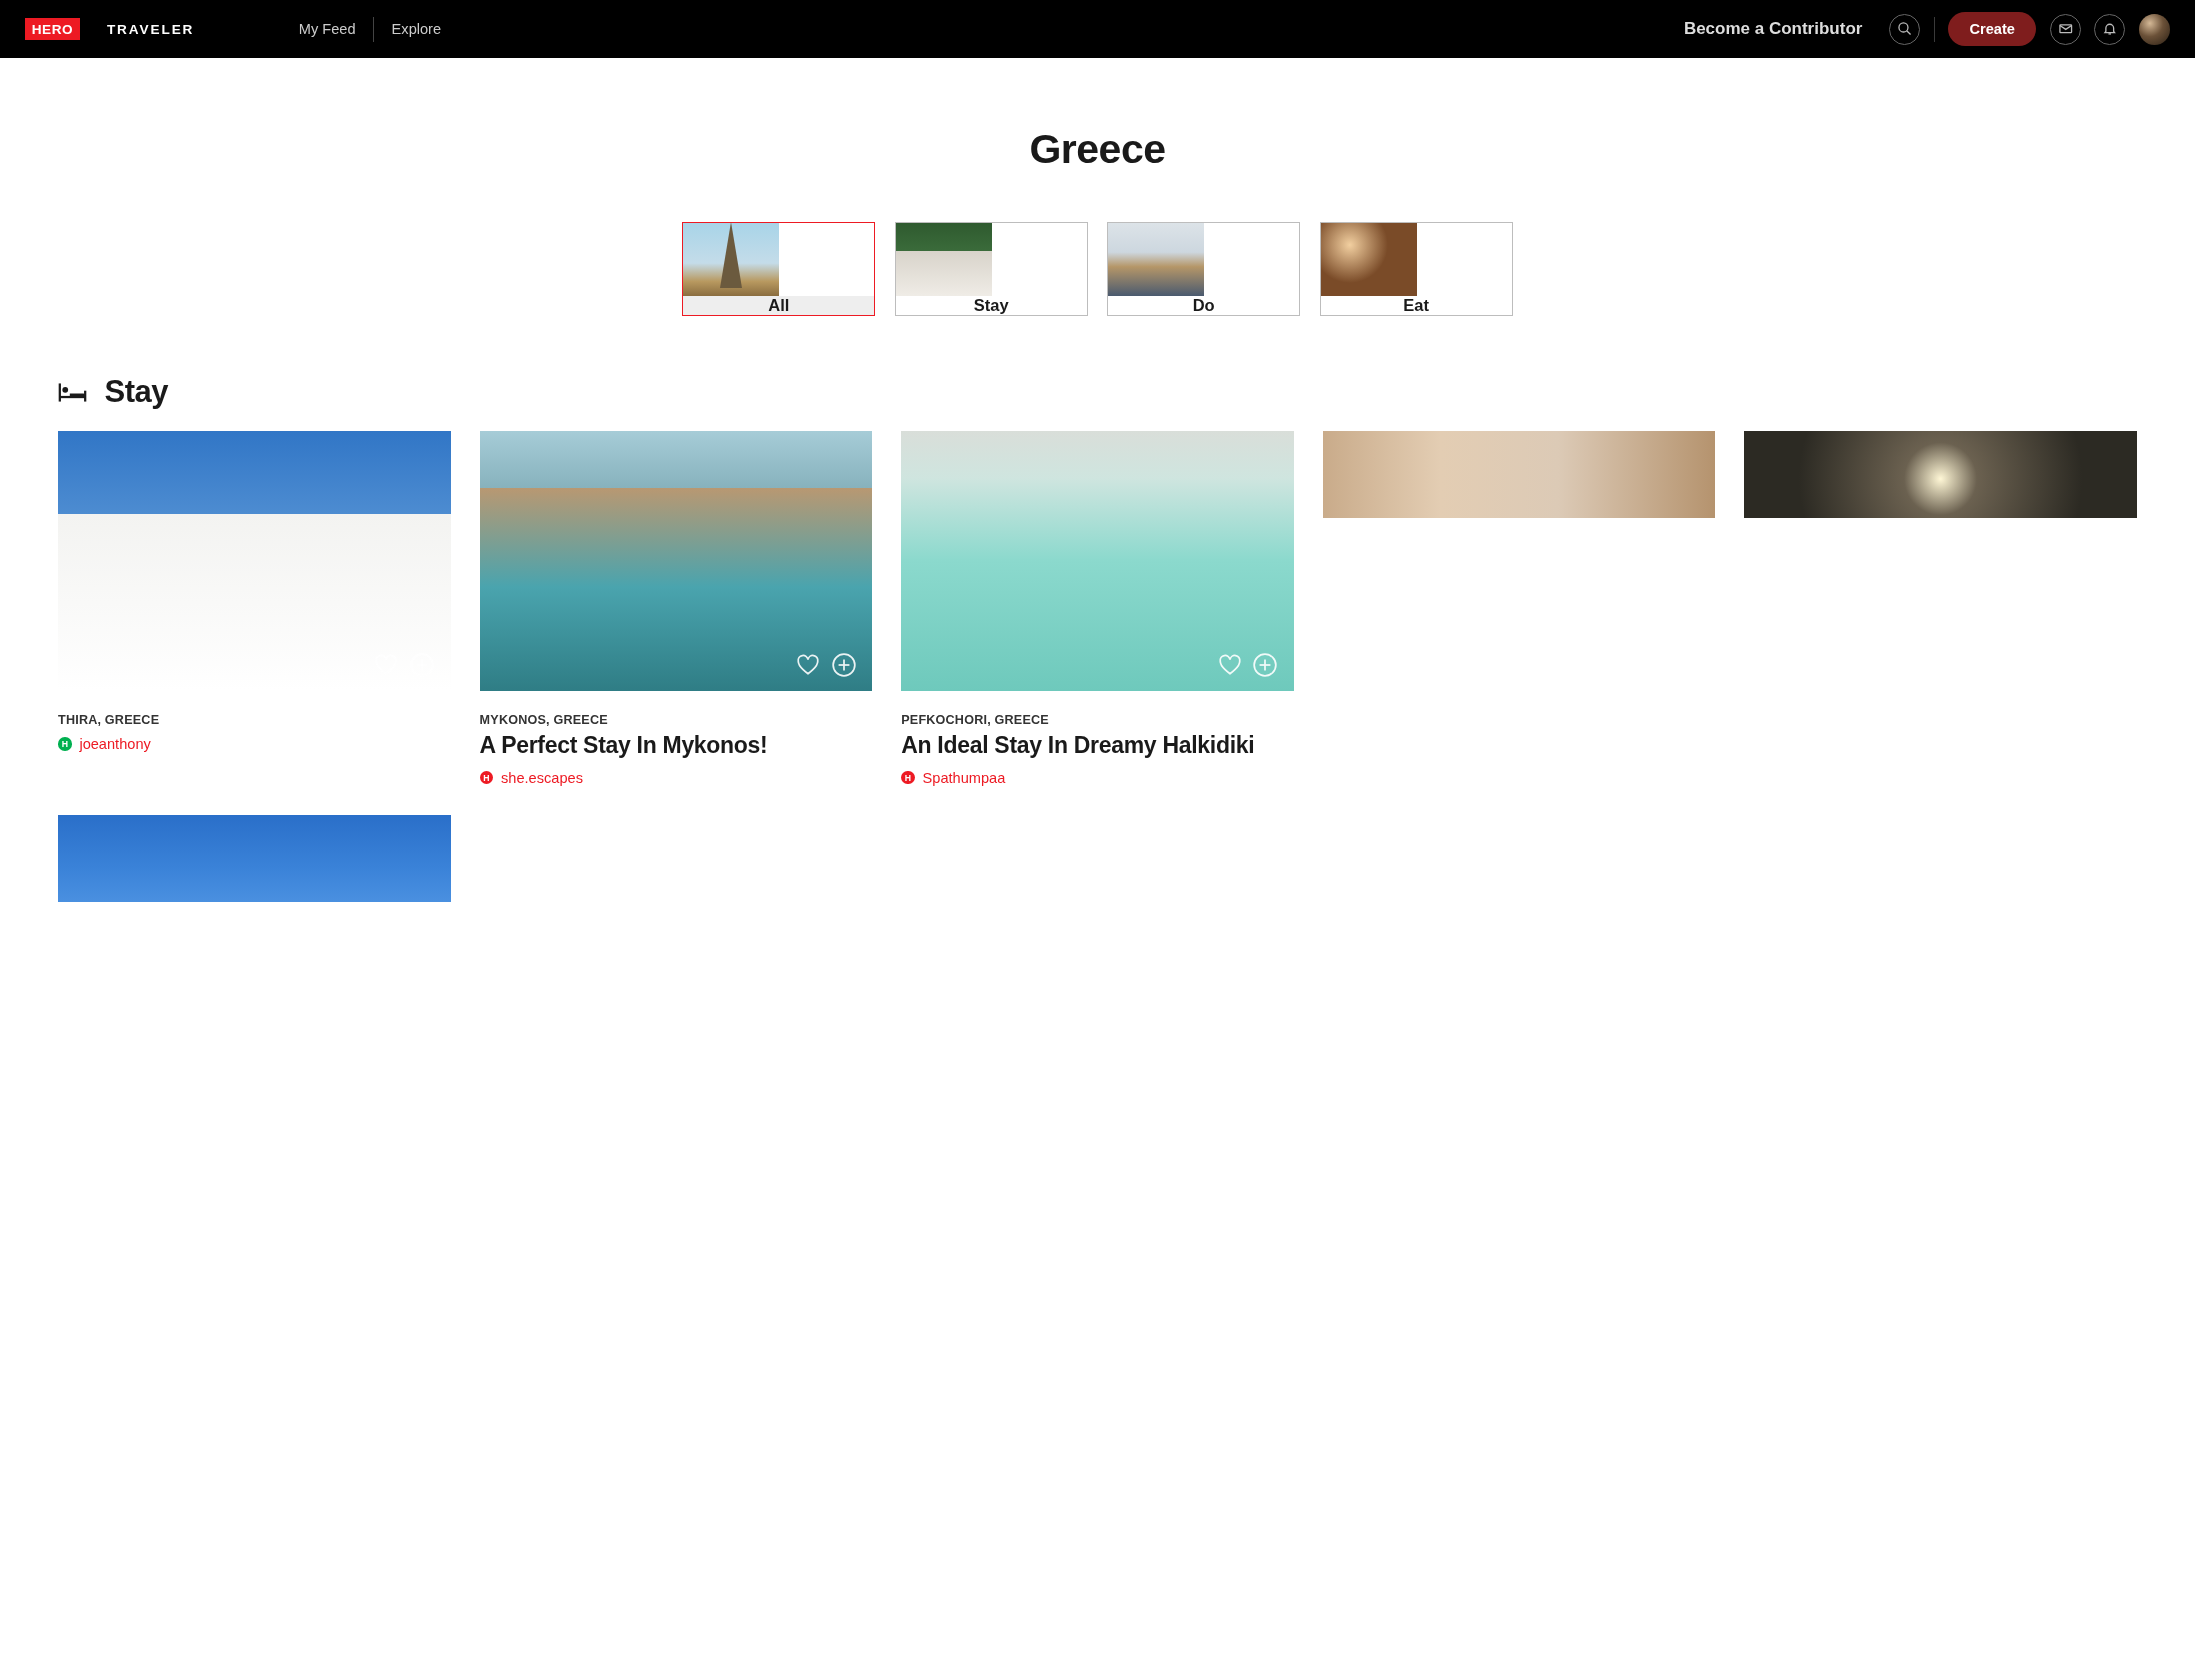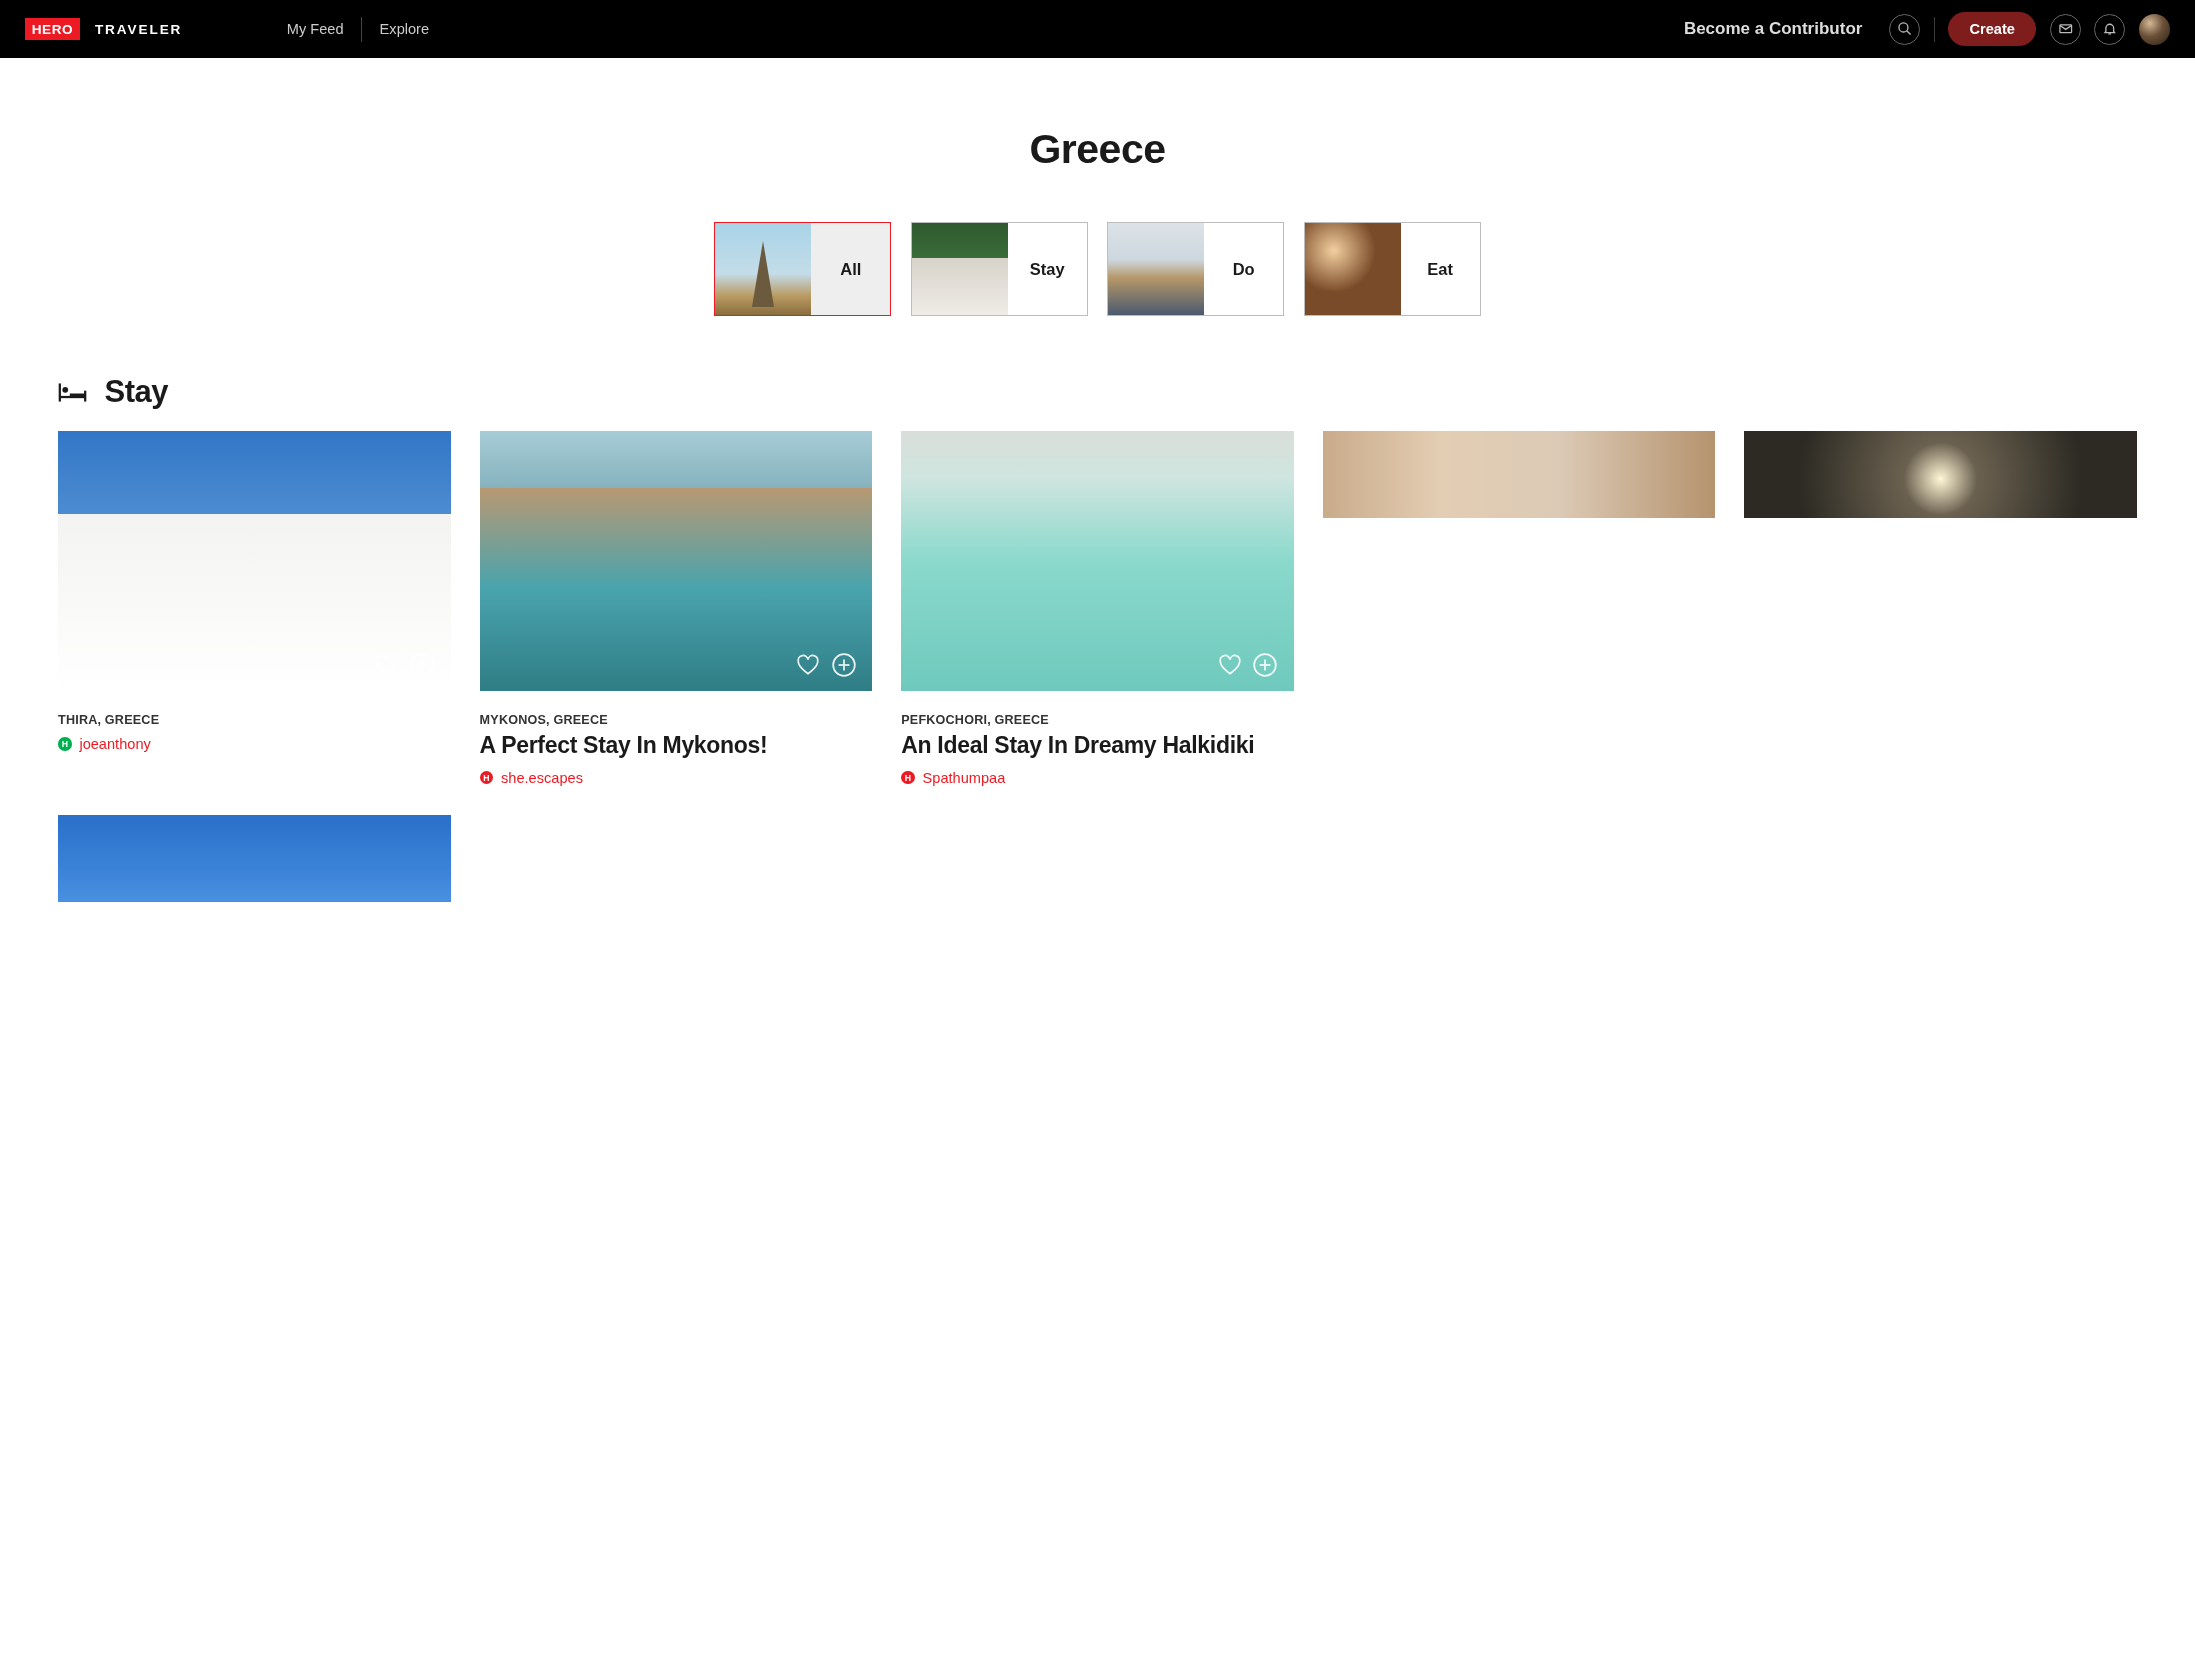--- a/index.html
+++ b/index.html
@@ -1,39 +1,39 @@
 <!DOCTYPE html>
 <html><head>
 <meta charset="utf-8">
 <style>
 * { margin: 0; padding: 0; box-sizing: border-box; }
 body { font-family: -apple-system, BlinkMacSystemFont, "Segoe UI", Helvetica, Arial, sans-serif; color: #1a1a1a; background: #fff; }
 
 
 .header { background: #000; height: 58px; display: flex; align-items: center; padding: 0 25px; }
-.logo { display: flex; align-items: center; gap: 0; }
+.logo { display: flex; align-items: center; gap: 12px; }
 .logo-hero { background: #ed1a23; color: #fff; font-weight: 800; font-size: 13.6px; padding: 3.9px 6.8px; letter-spacing: 0.5px; }
 .logo-traveler { color: #fff; font-weight: 700; font-size: 13.6px; letter-spacing: 1.9px; margin-left: 15px; }
 .nav-left { display: flex; align-items: center; margin-left: 87px; }
 .nav-link { color: #ccc; font-size: 14.6px; font-weight: 400; cursor: pointer; padding: 0 17.5px; }
 .nav-divider { width: 1px; height: 25px; background: #444; }
 .nav-right { margin-left: auto; display: flex; align-items: center; gap: 13.6px; }
 .contributor { color: #ddd; font-size: 17px; font-weight: 600; margin-right: 13px; cursor: pointer; }
 .icon-circle { width: 31px; height: 31px; border: 1.5px solid #666; border-radius: 50%; display: flex; align-items: center; justify-content: center; cursor: pointer; }
 .icon-circle svg { width: 15.5px; height: 15.5px; stroke: #bbb; fill: none; stroke-width: 2; }
 .thin-divider { width: 1px; height: 25px; background: #3a3a3a; }
 .create-btn { background: #7f1d1d; color: #fff; border: none; border-radius: 969px; padding: 8.7px 21.3px; font-size: 14.6px; font-weight: 700; cursor: pointer; }
 .avatar { width: 31px; height: 31px; border-radius: 50%; background: radial-gradient(circle at 35% 30%, #d4b896 0%, #6b5138 45%, #2a1f14 100%); cursor: pointer; }
 
 
 .page-title { text-align: center; font-size: 41px; font-weight: 800; margin: 68px 0 49px; letter-spacing: -0.5px; }
 
 
 .filter-row { display: flex; justify-content: center; gap: 19.4px; margin-bottom: 58px; }
-.filter-tab { display: flex; width: 177px; height: 94px; border: 1px solid #bdbdbd; cursor: pointer; }
+.filter-tab { display: flex; width: 193px; height: 94px; border: 1px solid #bdbdbd; cursor: pointer; flex-direction: column; }
 .filter-tab.active { border: 1.5px solid #ed1a23; }
 .filter-thumb { width: 96px; height: 100%; background-size: cover; background-position: center; }
 .filter-label { flex: 1; display: flex; align-items: center; justify-content: center; font-size: 16.5px; font-weight: 700; background: #fff; }
 .filter-tab.active .filter-label { background: #eee; }
 
 
 .thumb-all  { background: linear-gradient(to bottom, #a8d4e8 0%, #c4dce9 55%, #b89960 80%, #8a6d3f 100%); position: relative; }
 .thumb-all::after { content:""; position:absolute; left:50%; bottom:7.8px; width:0; height:0; border-left:11.6px solid transparent; border-right:11.6px solid transparent; border-bottom:66px solid #6b5a3e; transform: translateX(-50%); }
 .thumb-stay { background: linear-gradient(to bottom, #2f5a2f 0%, #3a6b3a 38%, #d8d3ca 38%, #efece6 100%); }
 .thumb-eat  { background: radial-gradient(circle at 30% 30%, #f2cfa0, #7a4b28 45%), radial-gradient(circle at 75% 60%, #e8d5b0, #3d2a18 50%), #2a1d12; background-blend-mode: normal; }

